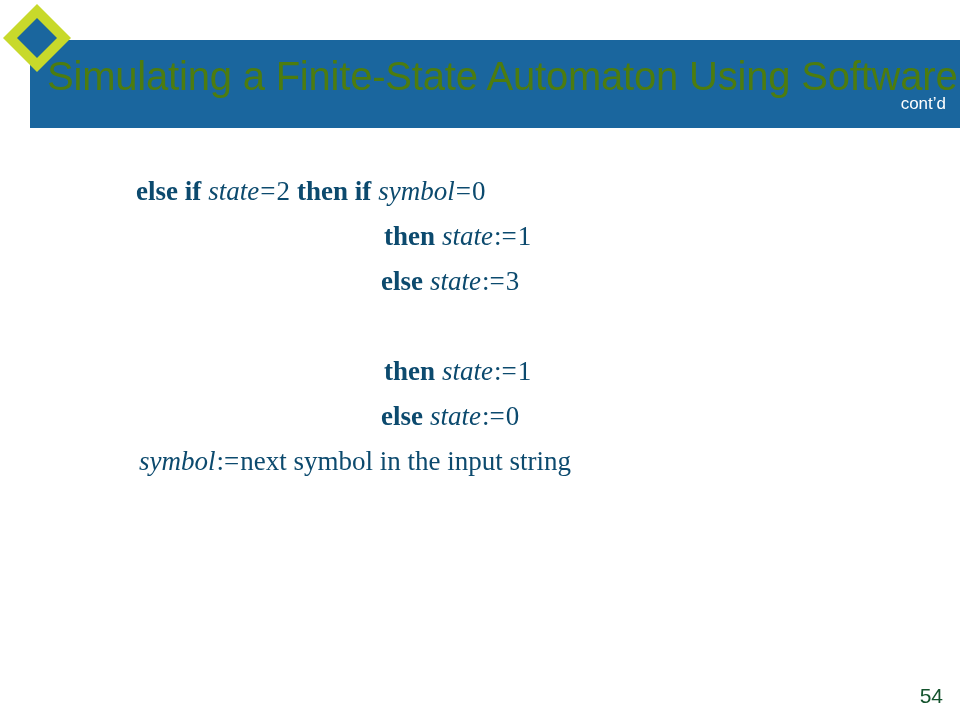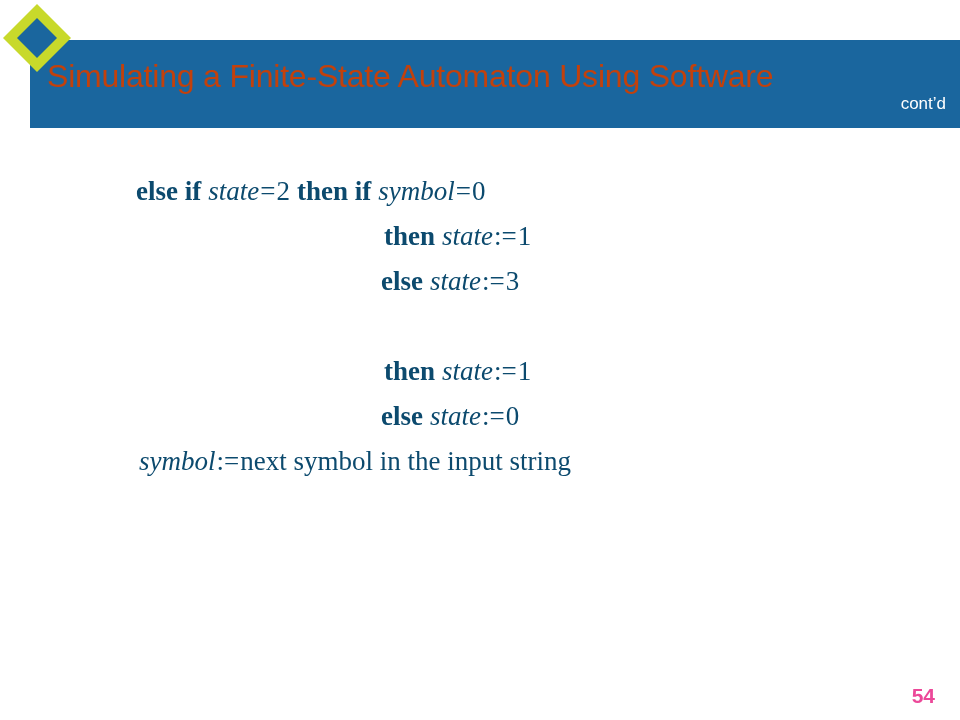--- a/index.html
+++ b/index.html
@@ -36,23 +36,23 @@
     left: 1px;
     top: 2px;
     width: 72px;
     height: 72px;
   }
   #slide-title {
     position: absolute;
     left: 47px;
     top: 58px;
     width: 880px;
-    color: #c2410c;
+    color: #4d7c0f;
     font-family: "Liberation Sans", sans-serif;
-    font-size: 32px;
+    font-size: 40px;
     font-weight: 400;
     letter-spacing: -0.2px;
     white-space: nowrap;
     line-height: 36px;
   }
   #slide-contd {
     position: absolute;
     right: 14px;
     top: 94px;
     color: #FFFFFF;
@@ -113,27 +113,26 @@
   .line-2 { left: 381px; top: 126px; }
   .line-3 { left: 136px; top: 171px; }
   .line-4 { left: 384px; top: 216px; }
   .line-5 { left: 381px; top: 261px; }
   .line-6 { left: 139px; top: 306px; }
   .line-7 { left: 91px; top: 352px; }
 
   
   #page-number {
     position: absolute;
-    right: 25px;
+    right: 17px;
     bottom: 12px;
-    color: #ec4899;
+    color: #14532d;
     font-family: "Liberation Sans", sans-serif;
     font-size: 21px;
     line-height: 24px;
-    font-weight: bold;
   }
 </style>
 </head>
 <body>
 
 <div id="slide-header">
 
   <div id="header-bar"></div>
 
   <span id="header-diamond">

